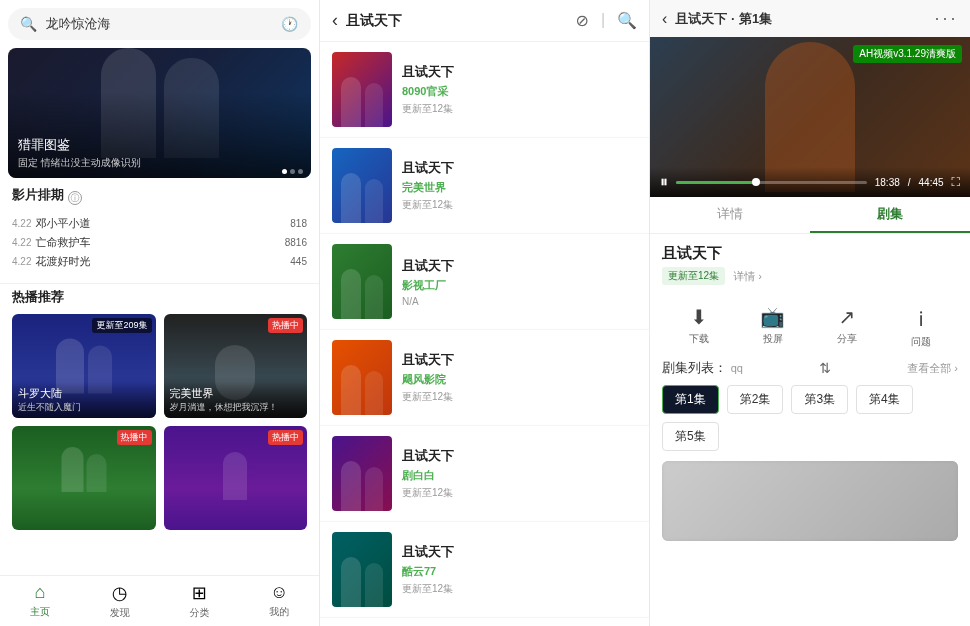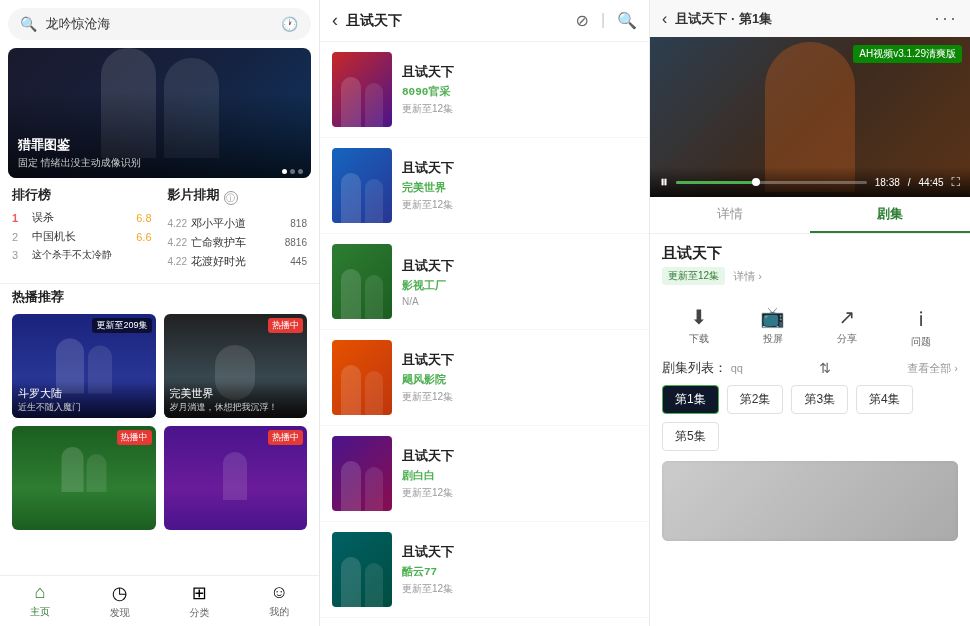--- a/index.html
+++ b/index.html
@@ -52,21 +52,21 @@
       position: absolute;
       bottom: 0;
       left: 0;
       right: 0;
       padding: 8px 10px;
       background: linear-gradient(transparent, rgba(0,0,0,0.7));
     }
     .hero-title {
       color: #fff;
       font-size: 13px;
-      font-weight: bold;
+      font-weight: normal;
       margin-top: 36px;
     }
     .hero-subtitle {
       color: #ccc;
       font-size: 10px;
       margin-top: 2px;
     }
     .hero-dots {
       position: absolute;
       bottom: 4px;
@@ -262,21 +262,20 @@
     .source-title {
       font-size: 13px;
       font-weight: bold;
       color: #222;
       margin-bottom: 3px;
     }
     .source-name {
       font-size: 11px;
       font-weight: bold;
       margin-bottom: 3px;
-      font-family: Liberation Mono, monospace;
     }
     .source-name.green { color: #4caf50; }
     .source-update {
       font-size: 10px;
       color: #999;
     }
     .source-update.na { color: #999; }
 
     
     .right-panel {
@@ -553,37 +552,20 @@
     </div>
     <div class="hero-dots">
       <div class="hero-dot active"></div>
       <div class="hero-dot"></div>
       <div class="hero-dot"></div>
     </div>
   </div>
 
   <div class="rankings-section">
     <div class="rank-col">
-      <div class="rank-col-title">排行榜</div>
-      <div class="rank-item">
-        <span class="rank-num top">1</span>
-        <span class="rank-title">误杀</span>
-        <span class="rank-score">6.8</span>
-      </div>
-      <div class="rank-item">
-        <span class="rank-num">2</span>
-        <span class="rank-title">中国机长</span>
-        <span class="rank-score">6.6</span>
-      </div>
-      <div class="rank-item">
-        <span class="rank-num">3</span>
-        <span class="rank-title" style="font-size:10px;">这个杀手不太冷静</span>
-      </div>
-    </div>
-    <div class="rank-col">
       <div style="display:flex;align-items:center;gap:4px;margin-bottom:6px;">
         <span class="rank-col-title">影片排期</span>
         <div class="rank-info-icon">ⓘ</div>
       </div>
       <div class="rank-movie-row">
         <span class="rank-date">4.22</span>
         <span class="rank-movie-title">邓小平小道</span>
         <span class="rank-views">818</span>
       </div>
       <div class="rank-movie-row">

